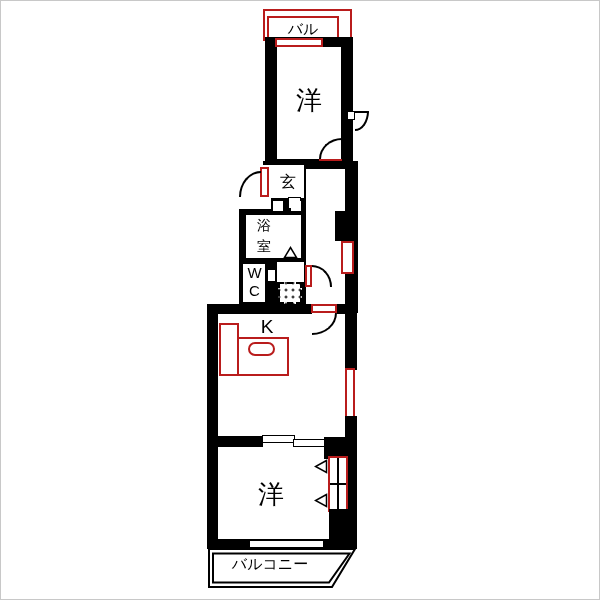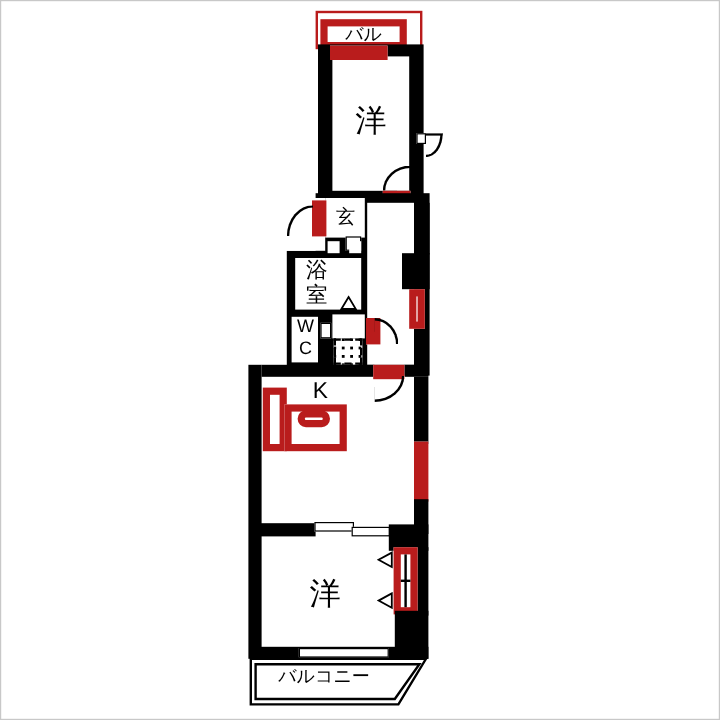--- a/index.html
+++ b/index.html
@@ -2,21 +2,21 @@
 <html><head>
 <meta charset="utf-8">
 <style>
   html,body{margin:0;padding:0;background:#fff;}
   #stage{position:relative;width:600px;height:600px;background:#fff;
          border:1px solid #c8c8c8;box-sizing:border-box;overflow:hidden;
          font-family:"Liberation Sans",sans-serif;color:#000;}
   .abs{position:absolute;box-sizing:border-box;}
   .wall{background:#000;}
   .white{background:#fff;}
-  .outl2{background:#fff;border:6px solid #b91c1c;}
+  .outl2{background:#fff;border:2px solid #b91c1c;}
   .outl1{background:#fff;border:1.5px solid #000;}
   .label{display:flex;align-items:center;justify-content:center;
          text-align:center;line-height:1.05;}
   .vtext{word-break:break-all;text-align:center;}
   .arc{background:transparent;}
   .arc-tl{border-top:2px solid #000;border-left:2px solid #000;border-radius:100% 0 0 0;}
   .arc-tr{border-top:2px solid #000;border-right:2px solid #000;border-radius:0 100% 0 0;}
   .arc-br{border-right:2px solid #000;border-bottom:2px solid #000;border-radius:0 0 100% 0;}
   .flat-top{border-top:2px solid #000;}
   .washer{background-color:#fff;border:2px dashed #000;
@@ -56,21 +56,21 @@
   <div class="abs arc arc-tl" style="left:238px;top:170px;width:22px;height:26px;"></div>
   <div class="abs outl1" style="left:287px;top:196px;width:13px;height:12px;"></div>
   <div class="abs white" style="left:272px;top:200px;width:10px;height:10px;"></div>
   <div class="abs white" style="left:290px;top:200px;width:10px;height:10px;"></div>
 
   <div class="abs white" style="left:305px;top:168px;width:39px;height:135px;"></div>
   <div class="abs wall" style="left:334px;top:210px;width:23px;height:30px;"></div>
   <div class="abs outl2" style="left:340px;top:240px;width:13px;height:33px;"></div>
 
   <div class="abs white" style="left:245px;top:214px;width:55px;height:43px;"></div>
-  <div class="abs vtext" style="left:252px;top:214px;width:22px;height:44px;font-size:18px;line-height:21px;">浴室</div>
+  <div class="abs vtext" style="left:252px;top:214px;width:22px;height:44px;font-size:14px;line-height:21px;">浴室</div>
   <svg class="abs" style="left:282px;top:245px;" width="15" height="13">
     <polygon points="1.5,11.5 7.5,1.5 13.5,11.5" fill="#fff" stroke="#000" stroke-width="1.5"></polygon>
   </svg>
 
   <div class="abs white" style="left:242px;top:263px;width:22px;height:38px;"></div>
   <div class="abs vtext" style="left:245px;top:263px;width:17px;height:38px;font-size:15px;line-height:18px;">WC</div>
   <div class="abs outl1" style="left:266px;top:268px;width:9px;height:13px;"></div>
 
   <div class="abs white" style="left:276px;top:261px;width:27px;height:20px;"></div>
   <div class="abs washer" style="left:277px;top:281px;width:24px;height:22px;"></div>

